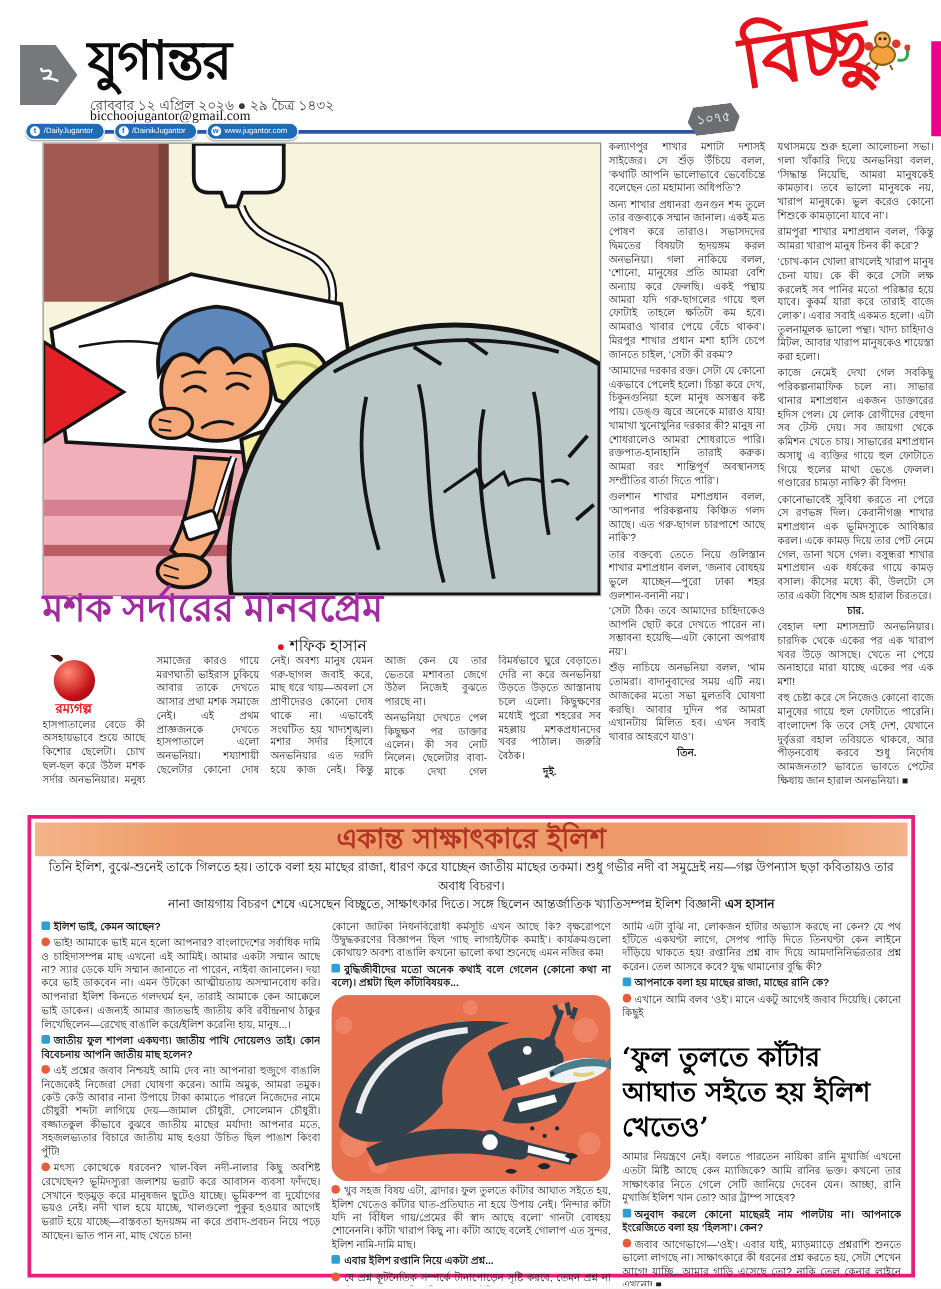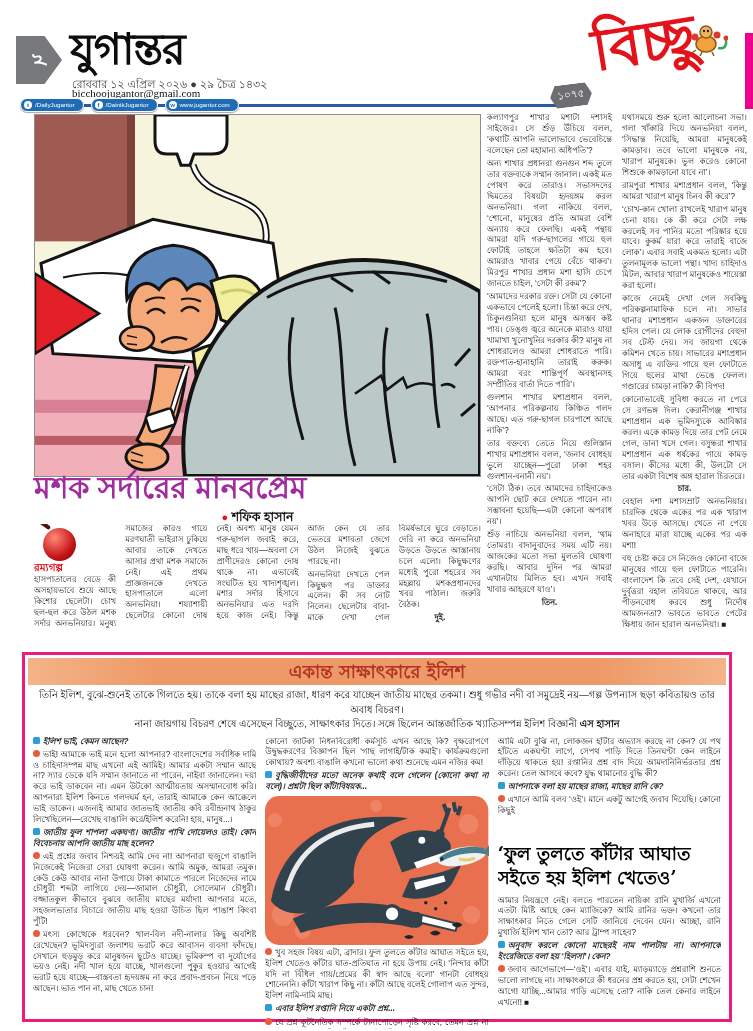--- a/index.html
+++ b/index.html
@@ -28,51 +28,51 @@
         font-family:"DejaVu Serif","Liberation Serif",serif;line-height:1;}
   .mascot{left:688px;top:22px;}
   .magenta-strip{left:745px;top:33px;width:8px;height:76px;background:#ec008c;}
 
   
   .cartoon{left:34px;top:114px;width:447px;height:363px;border:1px solid #8e8e8e;box-sizing:border-box;background:#f7f4de;}
   .cartoon svg{display:block;width:100%;height:100%;}
 
   
   .headline{left:34px;top:472px;width:447px;font-size:30px;font-weight:bold;color:#a02c9e;line-height:1.05;}
-  .byline{left:34px;top:508px;width:447px;text-align:center;font-size:12.5px;font-weight:bold;color:#111;}
+  .byline{left:34px;top:508px;width:447px;text-align:center;font-size:12.5px;font-weight:normal;color:#111;}
   .byline .dot{color:#e3131b;font-size:11px;}
   .body-left{left:34px;top:524px;width:447px;height:111px;column-count:5;column-gap:9px;
        font-size:8.2px;line-height:10.9px;text-align:justify;overflow:hidden;}
   .body-left p,.body-right p{margin:0 0 2px 0;}
   .sec{font-weight:bold;text-align:center;}
-  .genre-box{float:left;width:50px;margin:1px 5px 2px 0;}
+  .genre-box{float:left;width:50px;margin:1px 5px 2px 0;text-align:center;}
   .genre-ball{width:33px;height:33px;margin:3px auto 1px;border-radius:50%;
        background:radial-gradient(circle at 35% 30%,#ff8a74,#c41218 62%,#70090e);position:relative;}
   .genre-ball:after{content:"";position:absolute;left:-4px;top:-5px;width:12px;height:4px;background:#4a1510;
        transform:rotate(35deg);border-radius:2px;}
   .genre-label{color:#e3131b;font-weight:bold;font-size:10.5px;}
   .body-right{left:487px;top:113px;width:260px;height:524px;column-count:2;column-gap:10px;
        font-size:8.2px;line-height:10.95px;text-align:justify;overflow:hidden;}
 
   
   .ibox{left:22px;top:652px;width:710px;height:370px;border:3px solid #ea1d7c;box-sizing:border-box;background:#fff;}
   .ibanner{margin:3px;height:27px;background:linear-gradient(90deg,#f3b488,#ee9a68 18%,#ee9a68 82%,#f3b488);
-       color:#b23425;font-weight:bold;font-size:18px;text-align:center;line-height:27px;
+       color:#b23425;font-weight:bold;font-size:22px;text-align:center;line-height:27px;
        font-family:"DejaVu Serif","Liberation Serif",serif;}
   .iintro{text-align:center;font-size:9.8px;line-height:14.5px;margin:1px 10px 2px;color:#101010;}
   .iintro b{font-weight:bold;}
   .qa-row{display:flex;gap:9px;padding:3px 8px 0;height:292px;overflow:hidden;}
   .qcol{flex:1;font-size:8.2px;line-height:10.8px;text-align:justify;overflow:hidden;}
   .qcol p{margin:0 0 2.5px 0;}
-  .q{font-weight:bold;font-style:italic;}
+  .q{font-weight:bold;}
   .qb{display:inline-block;width:7px;height:7px;background:#2e9fd4;margin-right:3px;border-radius:1.5px;}
   .ab{display:inline-block;width:7px;height:7px;background:#e85c3c;margin-right:3px;border-radius:50%;}
   .fish-illus{width:100%;height:149px;margin:3px 0;}
   .fish-illus svg{display:block;width:100%;height:100%;}
-  .pullquote{font-size:18px;font-weight:bold;line-height:1.32;margin:25px 0 6px;color:#000;text-align:left;
+  .pullquote{font-size:21px;font-weight:bold;line-height:1.32;margin:15px 0 6px;color:#000;text-align:left;
        font-family:"DejaVu Serif","Liberation Serif",serif;}
 </style>
 </head>
 <body>
 
 <div class="sheet">
 
   <div class="abs page-badge">
     <span>২</span>
   </div>

